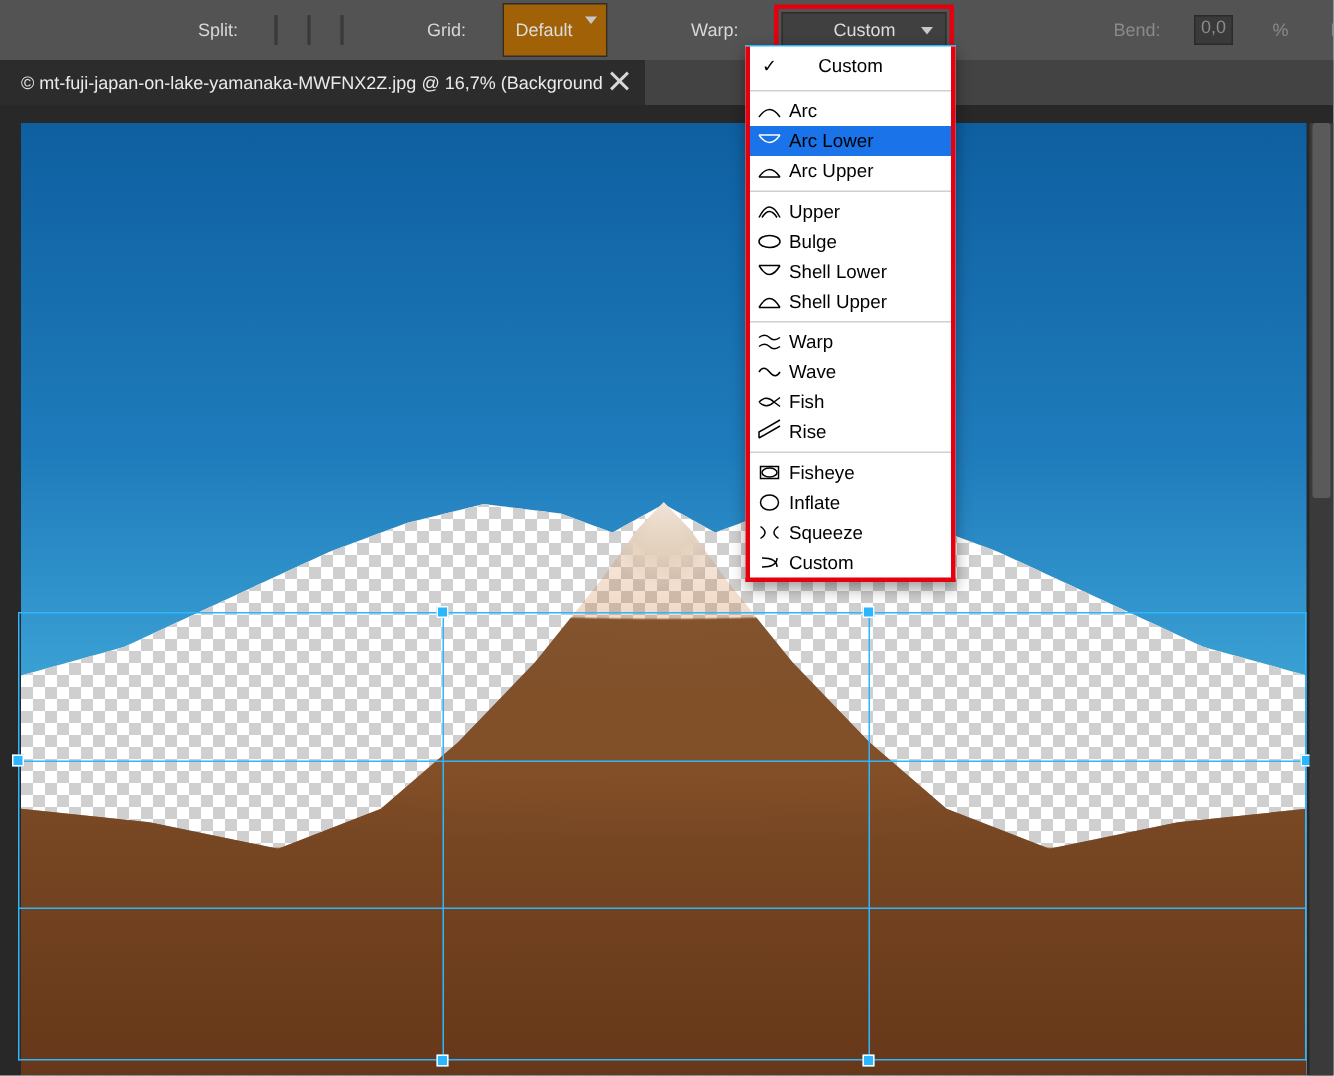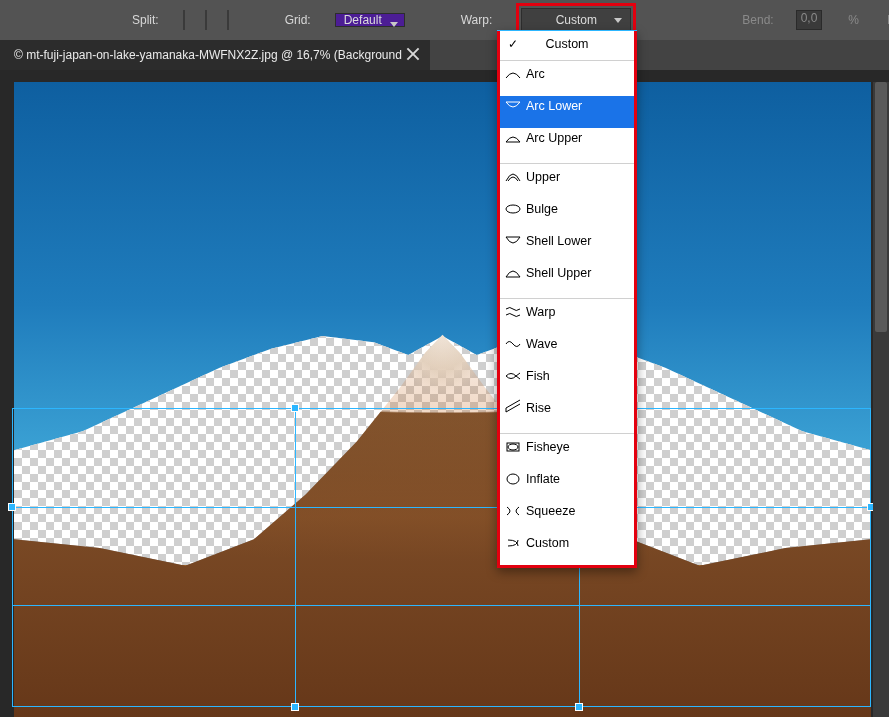--- a/index.html
+++ b/index.html
@@ -35,22 +35,22 @@
     display: flex; align-items: center; justify-content: center;
     color: #bcbcbc;
   }
   .split-btn {
     width: 24px; height: 20px;
     border: 1px solid #3a3a3a;
     background: #424242;
   }
   .lbl { color: #d8d8d8; padding: 0 4px; }
   .sel {
-    height: 14px;
-    background: #4c1d95;
+    height: 36px;
+    background: #a16207;
     border: 1px solid #2d2d2d;
     color: #dcdcdc;
     padding: 0 22px 0 8px;
     position: relative;
     display: flex; align-items: center;
   }
   .sel::after {
     content: "";
     position: absolute; right: 6px; top: 8px;
     border-left: 4px solid transparent;
@@ -257,37 +257,37 @@
     background: #fff;
     border-top: 1px solid #2cb6ff;
     box-shadow: 0 4px 10px rgba(0,0,0,0.4);
     color: #000;
     font-size: 12.5px;
   }
   .dd-item {
     display: flex;
     align-items: center;
     gap: 6px;
-    padding: 3px 8px 15px 26px;
+    padding: 3px 8px 3px 26px;
     position: relative;
     cursor: default;
   }
   .dd-item.checked::before {
     content: "✓";
     position: absolute;
     left: 8px;
     font-size: 12px;
   }
   .dd-item.topcustom {
     justify-content: center;
     padding: 6px 0;
   }
   .dd-item.selected {
     background: #1a73e8;
-    color: #ffffff;
+    color: #000000;
   }
   .dd-sep {
     height: 1px;
     background: #d0d0d0;
     margin: 3px 0;
   }
   .dd-ico {
     position: absolute;
     left: 4px;
     width: 18px; height: 14px;

